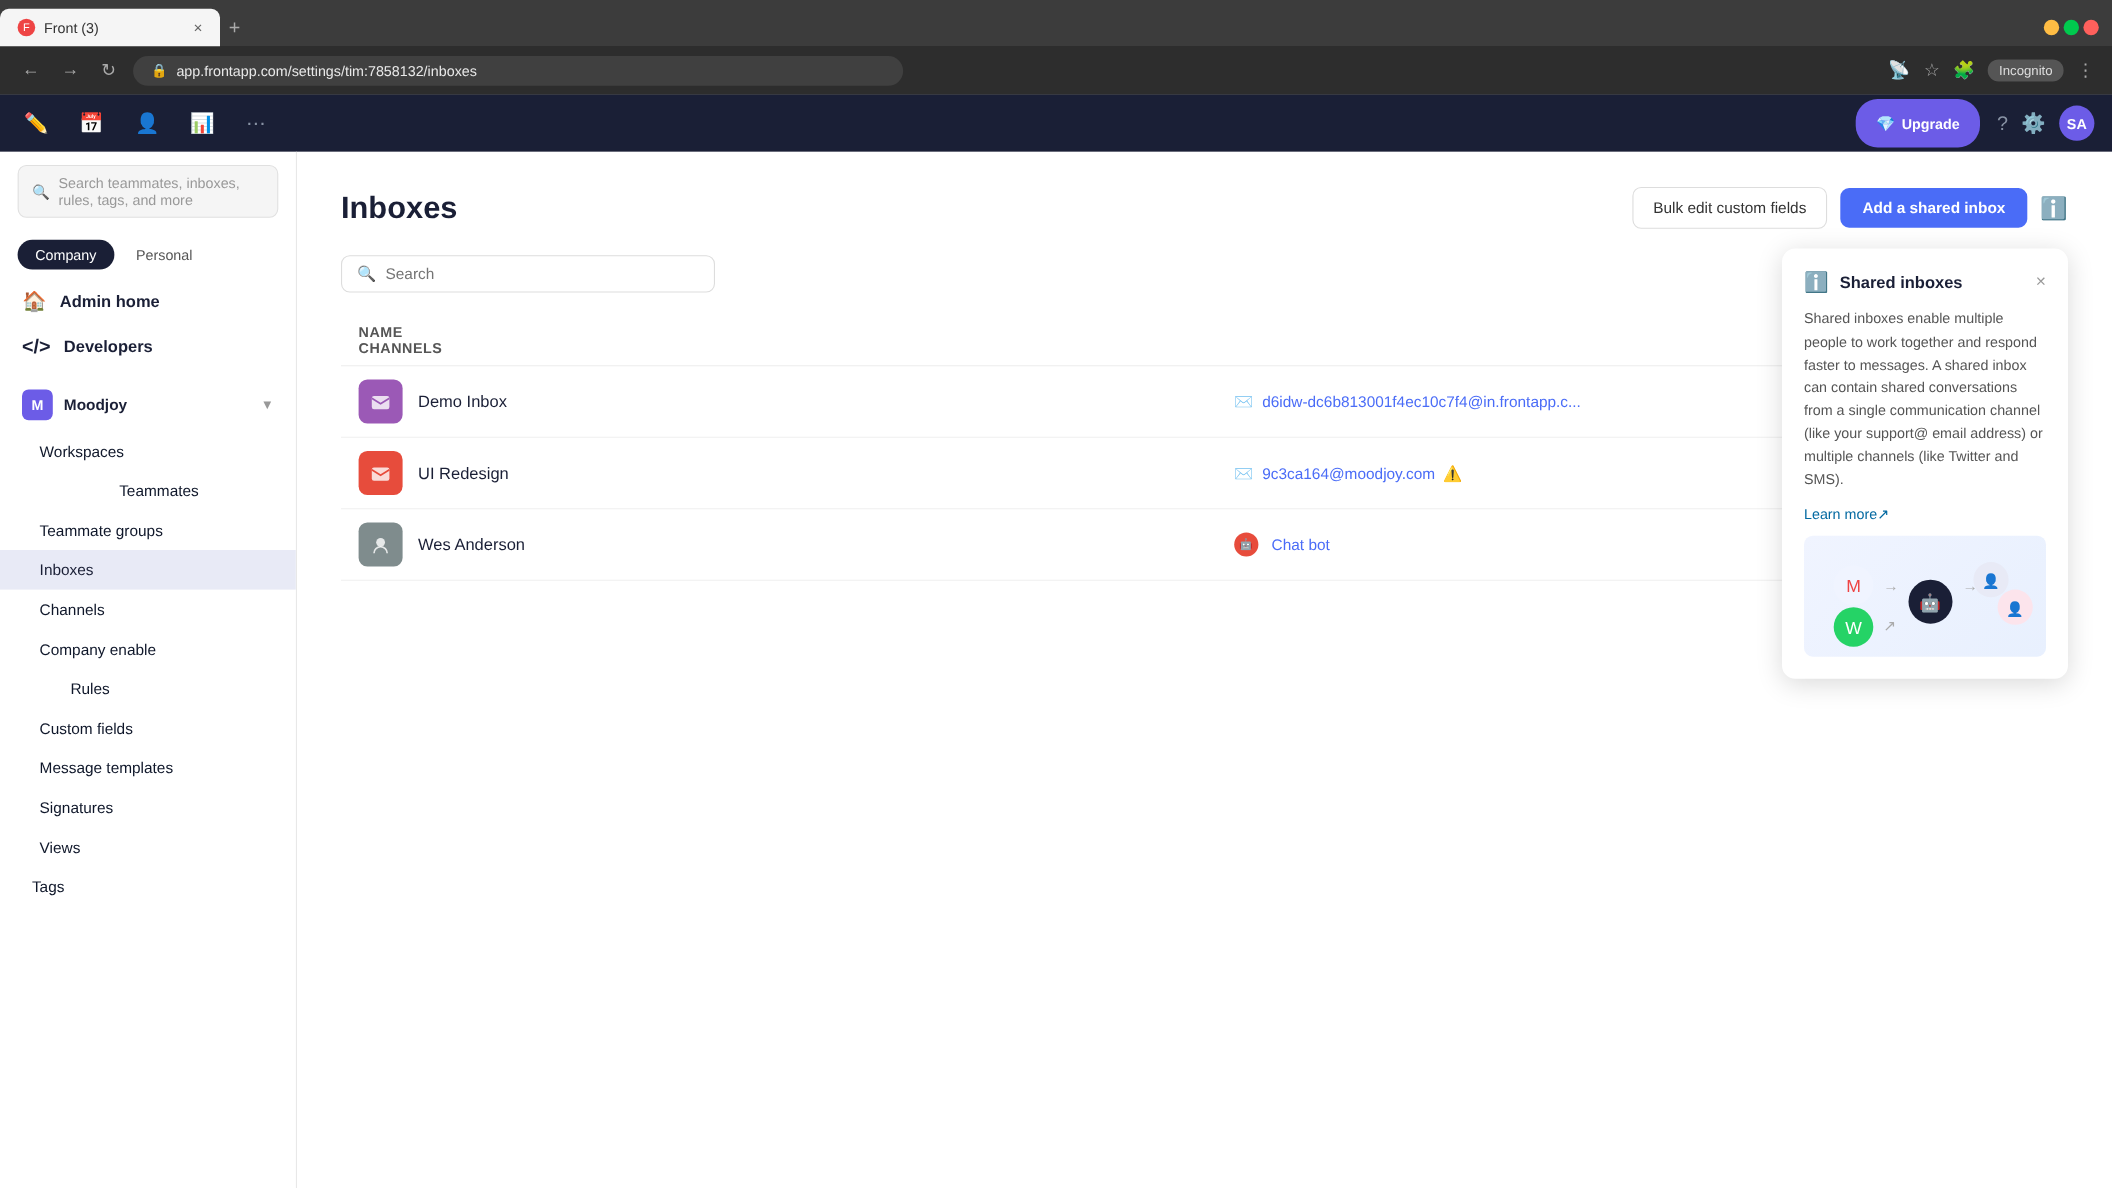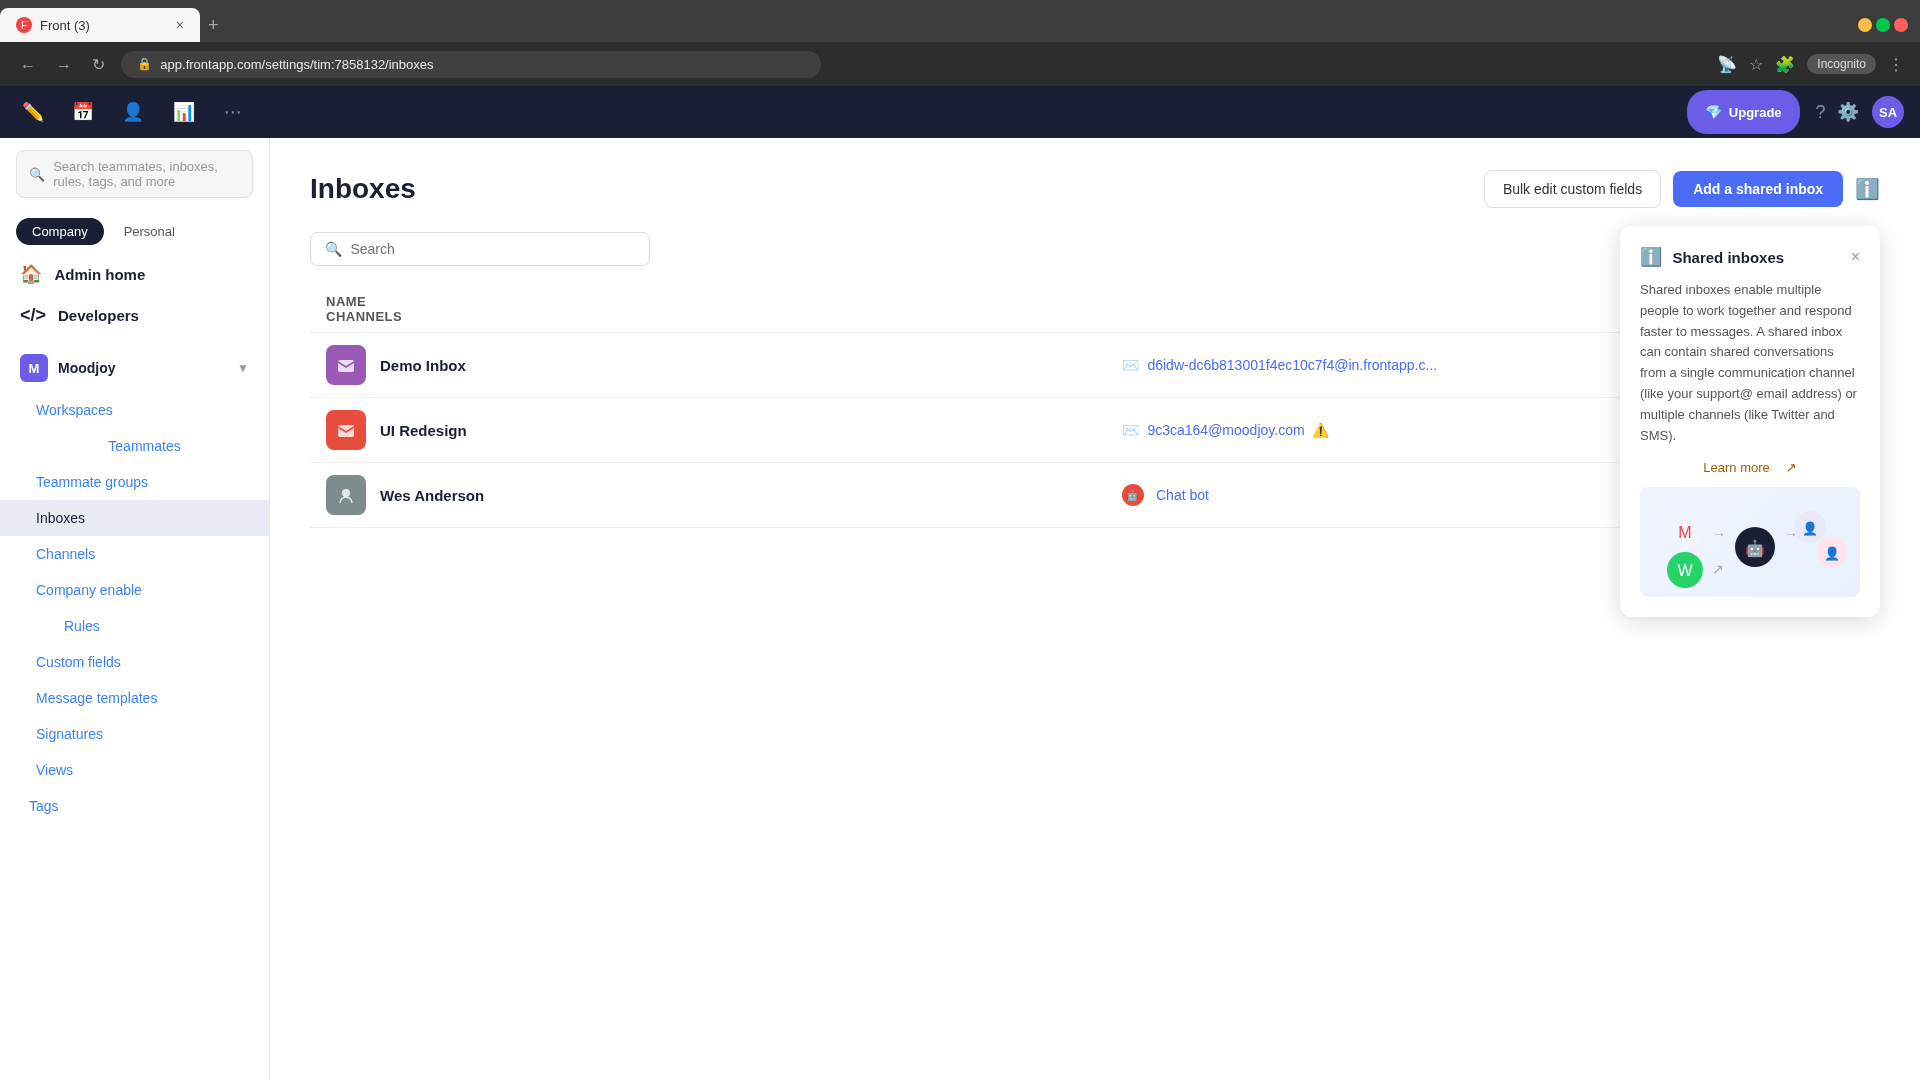--- a/index.html
+++ b/index.html
@@ -45,21 +45,21 @@
     .sidebar { width: 270px; background: #fff; border-right: 1px solid #e8e8e8; display: flex; flex-direction: column; overflow-y: auto; flex-shrink: 0; }
     .search-bar-wrap { padding: 12px 16px; }
     .sidebar-search { width: 100%; background: #f5f5f5; border: 1px solid #e0e0e0; border-radius: 8px; padding: 8px 12px; font-size: 13px; color: #333; display: flex; align-items: center; gap: 8px; }
     .sidebar-search-icon { color: #999; }
 
     .tabs-bar { display: flex; gap: 4px; padding: 8px 16px; }
     .tab-btn { padding: 6px 16px; border-radius: 20px; border: none; cursor: pointer; font-size: 13px; font-weight: 500; }
     .tab-btn.active { background: #1a1f36; color: #fff; }
     .tab-btn.inactive { background: transparent; color: #555; }
 
-    .sidebar-nav-item { display: flex; align-items: center; gap: 12px; padding: 10px 20px; cursor: pointer; color: #3b82f6; font-size: 14px; }
+    .sidebar-nav-item { display: flex; align-items: center; gap: 12px; padding: 10px 20px; cursor: pointer; color: #0f172a; font-size: 14px; }
     .sidebar-nav-item.section-header { color: #1a1f36; font-weight: 600; font-size: 15px; }
     .sidebar-nav-item.active { background: #e8eaf6; color: #1a1f36; font-weight: 500; }
     .section-icon { font-size: 18px; }
 
     .org-header { display: flex; align-items: center; gap: 10px; padding: 10px 20px; cursor: pointer; }
     .org-avatar { width: 28px; height: 28px; border-radius: 6px; background: #6c5ce7; color: white; display: flex; align-items: center; justify-content: center; font-size: 13px; font-weight: 700; }
     .org-name { font-size: 14px; font-weight: 600; color: #1a1f36; flex: 1; }
     .org-chevron { color: #999; font-size: 12px; }
 
     
@@ -81,35 +81,35 @@
     .inbox-table { width: 100%; }
     .table-header { display: flex; padding: 8px 16px; border-bottom: 1px solid #eee; flex-direction: column; }
     .col-name { flex: 1; font-size: 13px; font-weight: 600; color: #555; text-transform: uppercase; letter-spacing: 0.5px; }
     .col-channels { flex: 1; font-size: 13px; font-weight: 600; color: #555; text-transform: uppercase; letter-spacing: 0.5px; }
 
     .inbox-row { display: flex; align-items: center; padding: 12px 16px; border-bottom: 1px solid #f0f0f0; cursor: pointer; }
     .inbox-avatar { width: 40px; height: 40px; border-radius: 8px; display: flex; align-items: center; justify-content: center; font-size: 18px; margin-right: 14px; flex-shrink: 0; }
     .inbox-avatar.purple { background: #9b59b6; }
     .inbox-avatar.red { background: #e74c3c; }
     .inbox-avatar.gray { background: #7f8c8d; }
-    .inbox-name { font-size: 15px; color: #1a1f36; font-weight: 700; flex: 1; }
+    .inbox-name { font-size: 15px; color: #1a1f36; font-weight: 400; flex: 1; }
     .inbox-channels { flex: 1; display: flex; align-items: center; gap: 8px; }
     .channel-icon { font-size: 14px; }
     .channel-link { color: #4a6cf7; font-size: 14px; text-decoration: none; }
     .warning-icon { color: #f39c12; font-size: 14px; }
     .chatbot-icon { width: 22px; height: 22px; border-radius: 50%; background: #e74c3c; display: inline-flex; align-items: center; justify-content: center; color: white; font-size: 10px; margin-right: 4px; }
 
     
     .info-panel { position: absolute; right: 40px; top: 88px; width: 260px; background: #fff; border-radius: 12px; box-shadow: 0 4px 24px rgba(0,0,0,0.15); padding: 20px; z-index: 10; }
     .info-panel-header { display: flex; align-items: center; gap: 10px; margin-bottom: 12px; }
     .info-panel-icon { color: #4a6cf7; font-size: 18px; }
     .info-panel-title { font-size: 15px; font-weight: 700; color: #1a1f36; flex: 1; }
     .info-panel-close { background: none; border: none; cursor: pointer; color: #999; font-size: 16px; }
     .info-panel-body { font-size: 13px; color: #555; line-height: 1.6; margin-bottom: 14px; }
-    .info-panel-link { color: #a16207; font-size: 13px; text-decoration: none; display: flex; align-items: center; gap: 16px; cursor: pointer; justify-content: center; }
+    .info-panel-link { color: #0369a1; font-size: 13px; text-decoration: none; display: flex; align-items: center; gap: 0; cursor: pointer; }
     .info-panel-illustration { height: 110px; background: linear-gradient(135deg, #f0f4ff 0%, #e8f0fe 100%); border-radius: 8px; margin-top: 12px; display: flex; align-items: center; justify-content: center; overflow: hidden; }
 
     
     ::-webkit-scrollbar { width: 6px; }
     ::-webkit-scrollbar-track { background: transparent; }
     ::-webkit-scrollbar-thumb { background: #ddd; border-radius: 3px; }
   </style>
 </head>
 <body>
 

